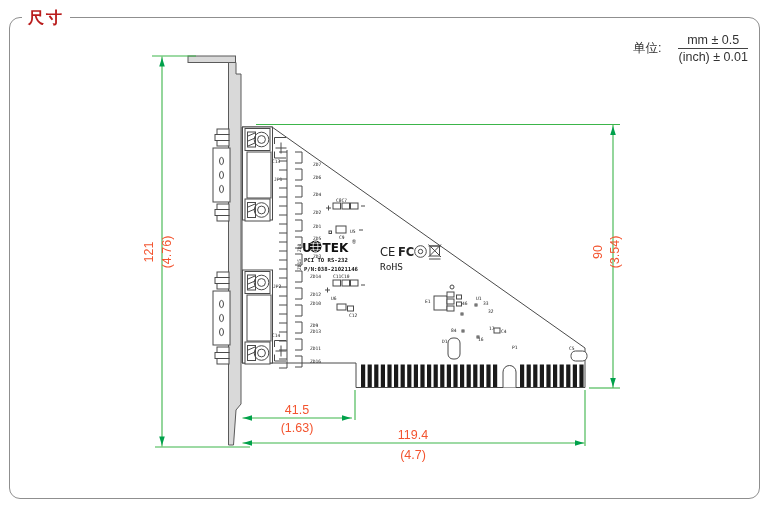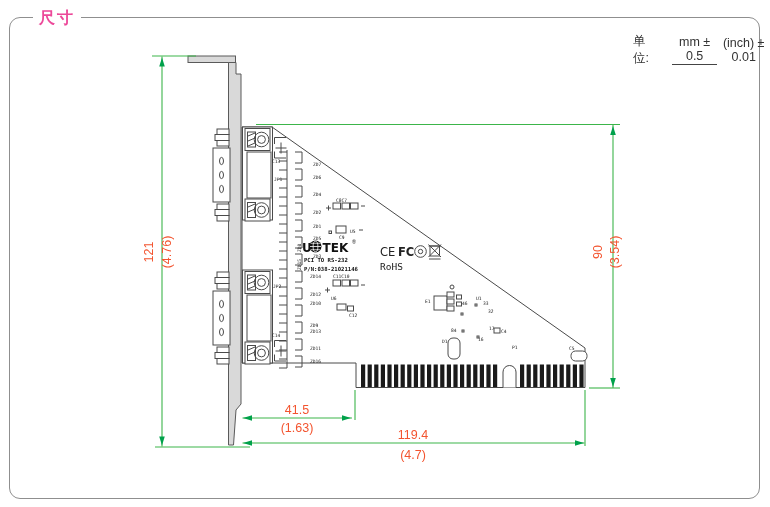--- a/index.html
+++ b/index.html
@@ -1,24 +1,24 @@
 <!DOCTYPE html>
 <html><head>
 <meta charset="utf-8">
 <style>
   html,body{margin:0;padding:0;background:#fff;}
   #stage{position:relative;width:770px;height:507px;background:#fff;overflow:hidden;
          font-family:"Liberation Sans",sans-serif;}
   .frame{position:absolute;left:9px;top:17px;width:749px;height:480px;
          border:1.5px solid #8f8f8f;border-radius:11px;}
-  .page-title{position:absolute;left:33px;top:8px;padding:0 6px;background:#fff;
-         color:#ec4899;font-size:16px;font-weight:bold;letter-spacing:2px;z-index:3;}
+  .page-title{position:absolute;left:22px;top:8px;padding:0 6px;background:#fff;
+         color:#b91c1c;font-size:16px;font-weight:bold;letter-spacing:2px;z-index:3;}
   .unit{position:absolute;left:633px;top:33px;display:flex;gap:17px;align-items:center;
          color:#333;font-size:12.5px;z-index:3;}
-  .frac{display:inline-flex;text-align:center;line-height:1.15;}
+  .frac{display:inline-flex;flex-direction:column;text-align:center;line-height:1.15;}
   .frac .top{border-bottom:1.2px solid #444;padding:0 3px 1px;}
   .frac .bot{padding-top:1px;}
   svg{position:absolute;left:0;top:0;}
   .ln{stroke:#4a4a4a;stroke-width:1;fill:none;}
   .shape{stroke:#4a4a4a;stroke-width:1;fill:#fff;}
   .metal{stroke:#5a5a5a;stroke-width:1;fill:#d9d9d9;}
   .dim{stroke:#3cb54a;stroke-width:1.1;fill:none;}
   .dimhead{fill:#00a14b;stroke:none;}
   .dimtxt{font-family:"Liberation Sans",sans-serif;font-size:12.5px;fill:#f3542f;text-anchor:middle;}
   .tiny{font-family:"DejaVu Sans Mono",monospace;font-size:4.6px;fill:#222;}

